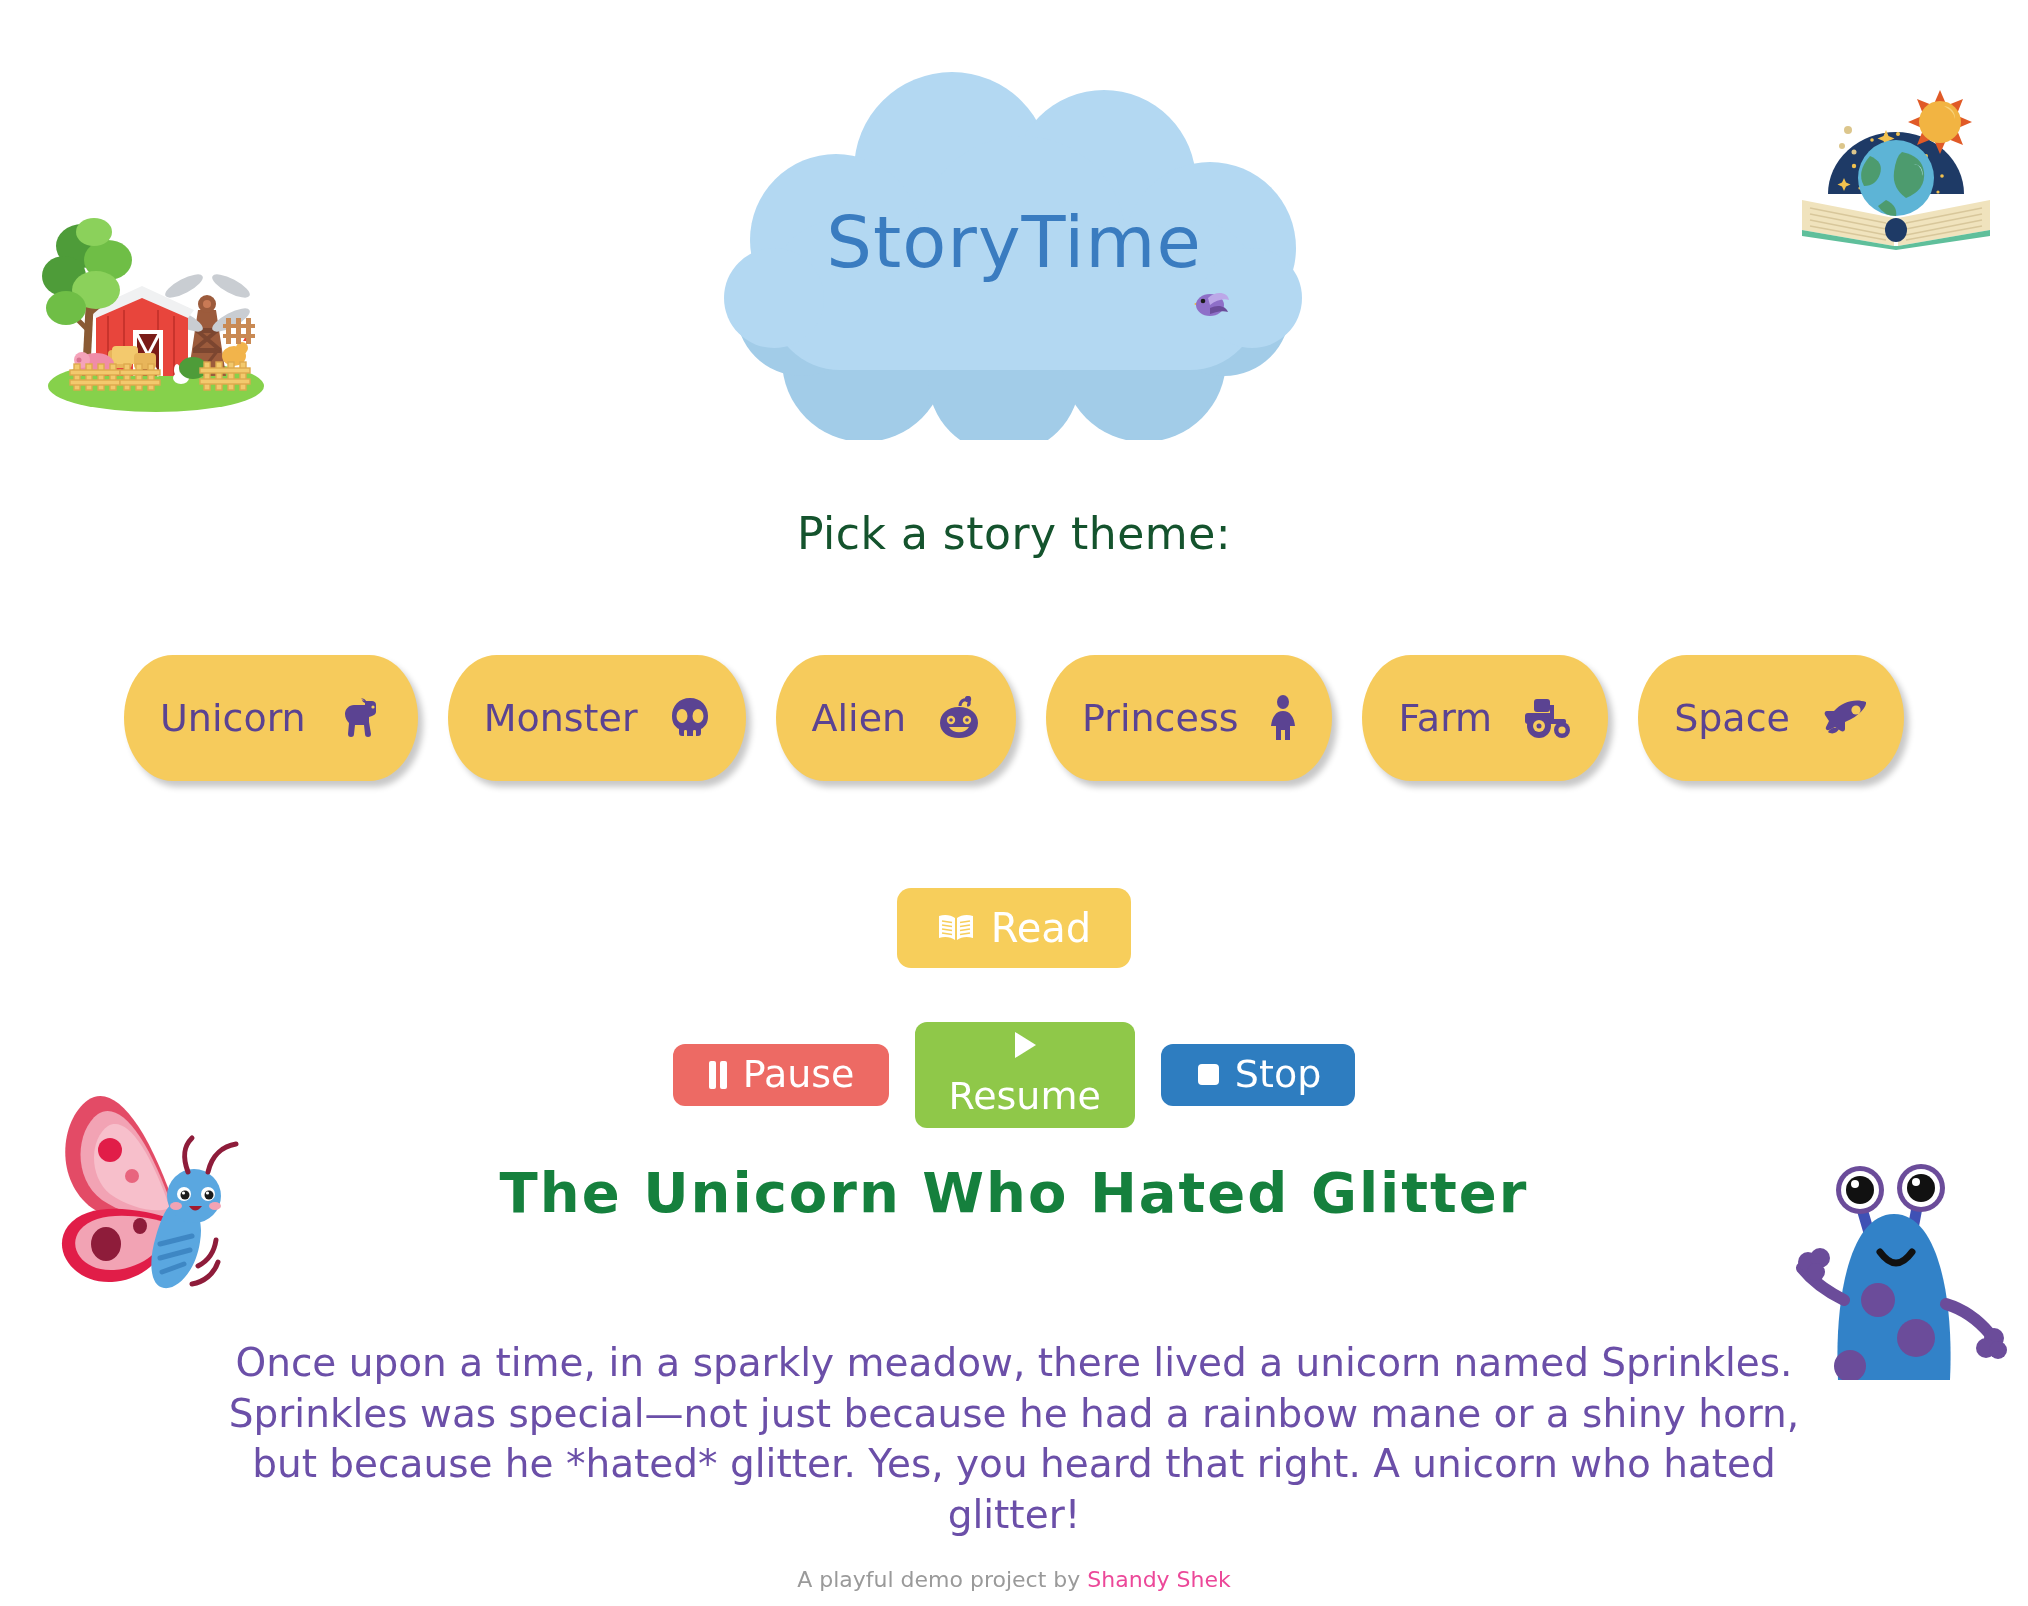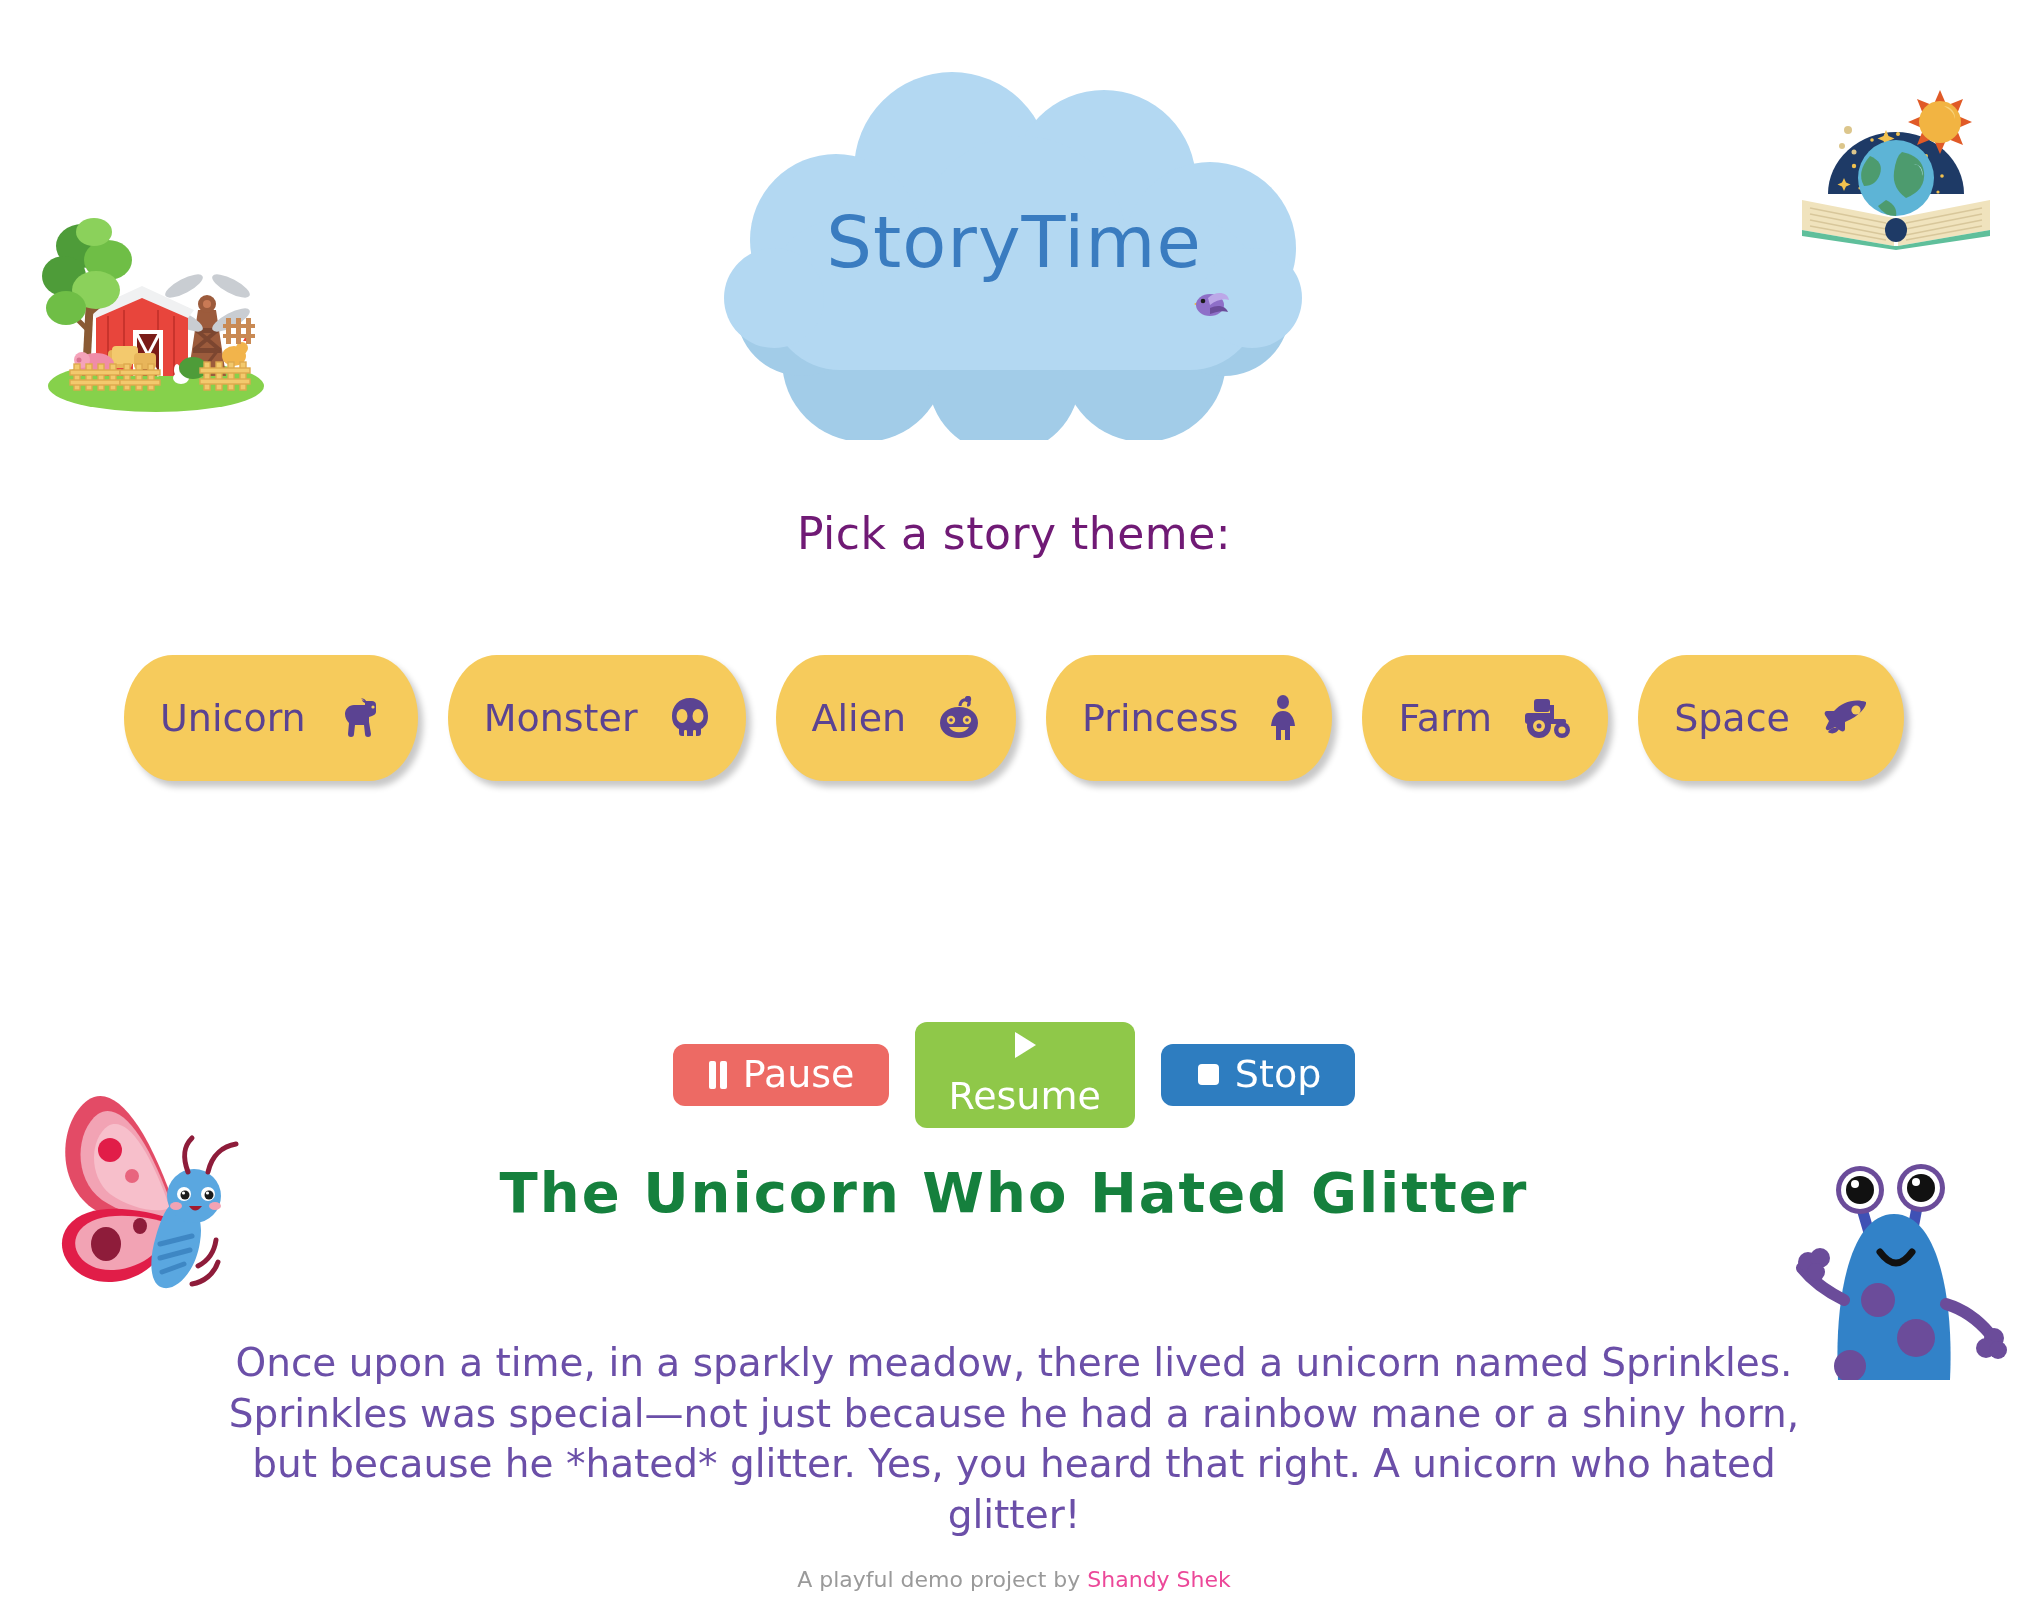--- a/index.html
+++ b/index.html
@@ -57,21 +57,21 @@
   }
 
   
   .pick-heading {
     position: absolute;
     left: 0; right: 0;
     top: 508px;
     text-align: center;
     font-size: 44px;
     font-weight: 400;
-    color: #701a75;
+    color: #14532d;
     letter-spacing: 0.5px;
   }
 
   
   .themes {
     position: absolute;
     left: 0; right: 0;
     top: 655px;
     display: flex;
     justify-content: center;
@@ -538,20 +538,41 @@
         <svg width="46" height="42" viewBox="0 0 46 42" fill="#5b4392" xmlns="http://www.w3.org/2000/svg">
           <path d="M44 5 C 33 1, 20 5, 12 14 l-7 0 c-2 0 -3 2 -2 4 l4 6 l-3 6 c-1 2 1 4 3 3 l6 -3 l6 4 c2 1 4 0 4 -2 l0 -7 C 38 19, 45 9, 44 5 Z"></path>
           <circle cx="34" cy="13" r="4.6" fill="#F6CB5C"></circle>
           <path d="M6 35 c3 -5 8 -5 11 -3 c-2 4 -7 6 -11 3 z"></path>
         </svg>
       </span>
     </button>
 
   </div>
 
+  <div class="read-row">
+    <button class="read-btn">
+      <span class="glyph">
+        <svg width="38" height="30" viewBox="0 0 38 30" xmlns="http://www.w3.org/2000/svg">
+          <path d="M2 3 C 8 1, 14 2, 18 5 l0 22 C 14 24, 8 23, 2 25 Z" fill="#FFFFFF"></path>
+          <path d="M36 3 C 30 1, 24 2, 20 5 l0 22 C 24 24, 30 23, 36 25 Z" fill="#FFFFFF"></path>
+          <g stroke="#F7CE5B" stroke-width="1.6">
+            <line x1="5" y1="8" x2="15" y2="9.5"></line>
+              <line x1="5" y1="12" x2="15" y2="13.5"></line>
+            <line x1="5" y1="16" x2="15" y2="17.5"></line>
+              <line x1="5" y1="20" x2="15" y2="21.5"></line>
+            <line x1="33" y1="8" x2="23" y2="9.5"></line>
+              <line x1="33" y1="12" x2="23" y2="13.5"></line>
+            <line x1="33" y1="16" x2="23" y2="17.5"></line>
+              <line x1="33" y1="20" x2="23" y2="21.5"></line>
+          </g>
+        </svg>
+      </span>
+      <span>Read</span>
+    </button>
+  </div>
 
   <div class="controls">
 
     <button class="ctrl-btn" id="btn-pause">
       <span class="glyph">
         <svg width="22" height="30" viewBox="0 0 22 30" fill="#FFFFFF" xmlns="http://www.w3.org/2000/svg">
           <rect x="2" y="1" width="7" height="28" rx="2"></rect>
           <rect x="13" y="1" width="7" height="28" rx="2"></rect>
         </svg>
       </span>

